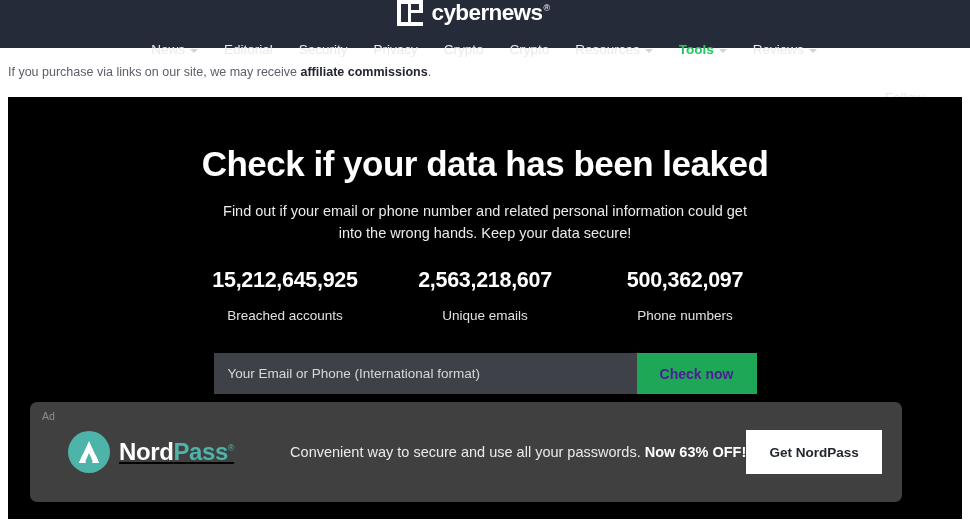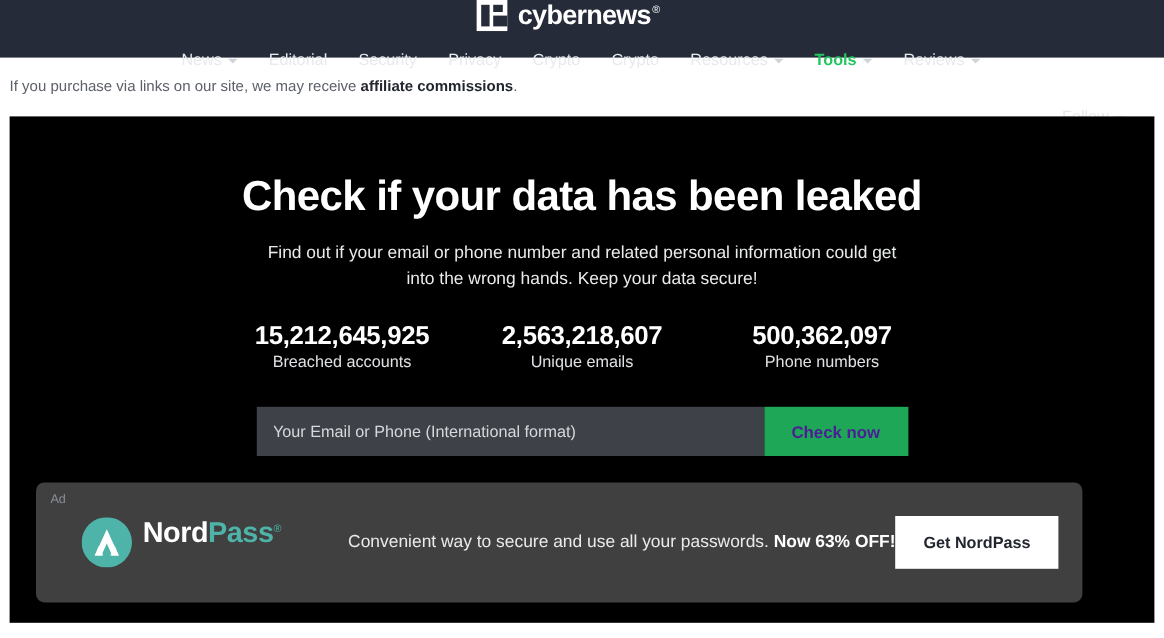--- a/index.html
+++ b/index.html
@@ -135,21 +135,21 @@
   .stat { width: 200px; }
   .stat-value {
     color: #ffffff;
     font-size: 21.5px;
     font-weight: bold;
     letter-spacing: -0.3px;
   }
   .stat-label {
     color: #dfe1e4;
     font-size: 13.5px;
-    margin-top: 1px;
+    margin-top: 15px;
   }
 
   .search-form {
     margin: 30px auto 0;
     width: 543px;
     height: 41px;
     display: flex;
   }
   .search-input {
     flex: 1;
@@ -190,21 +190,21 @@
     left: 12px; top: 8px;
     font-size: 10.5px;
     color: #868c98;
   }
   .ad-body {
     display: flex;
     align-items: center;
     height: 100%;
     padding: 0 20px 0 38px;
   }
-  .np-logo { display: flex; gap: 9px; flex: 0 0 auto; }
+  .np-logo { display: flex; align-items: center; gap: 9px; flex: 0 0 auto; text-decoration: underline; }
   .np-mark { width: 42px; height: 42px; flex: 0 0 42px; }
   .np-word {
     font-size: 24px;
     font-weight: bold;
     color: #ffffff;
     letter-spacing: -0.4px;
     white-space: nowrap;
   }
   .np-word .teal { color: #4eb3a8; }
   .np-word .reg { font-size: 9px; vertical-align: super; color: #4eb3a8; font-weight: normal; }

